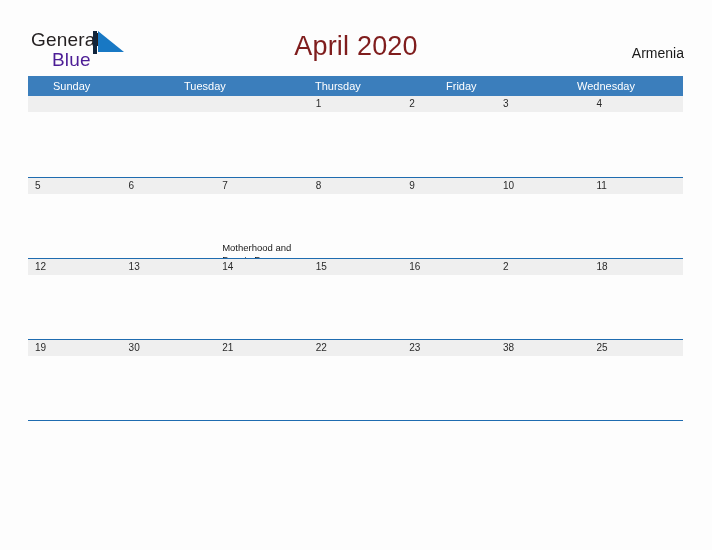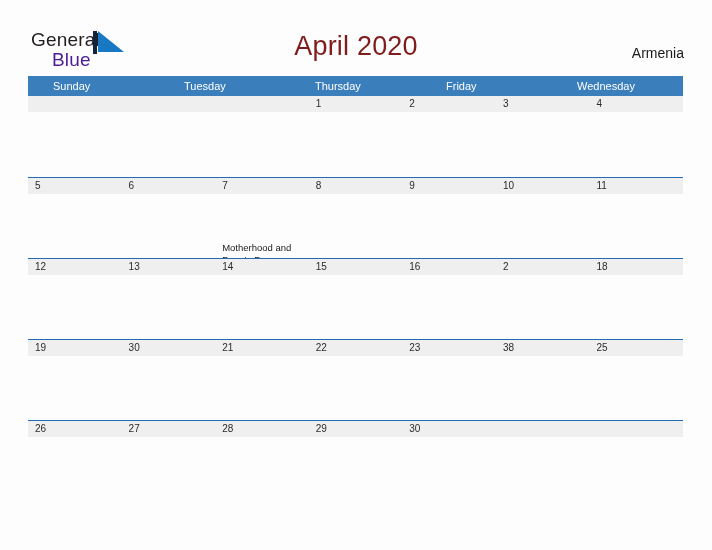--- a/index.html
+++ b/index.html
@@ -249,29 +249,20 @@
         <div class="bodies">
           <div class="body-cell"></div>
           <div class="body-cell"></div>
           <div class="body-cell"></div>
           <div class="body-cell"></div>
           <div class="body-cell"></div>
           <div class="body-cell"></div>
         </div>
       </div>
       <div class="week-row">
-        <div class="numbers">
-          <div class="num-cell">26</div>
-          <div class="num-cell">27</div>
-          <div class="num-cell">28</div>
-          <div class="num-cell">29</div>
-          <div class="num-cell">30</div>
-          <div class="num-cell"></div>
-          <div class="num-cell"></div>
-        </div>
         <div class="bodies">
           <div class="body-cell"></div>
           <div class="body-cell"></div>
           <div class="body-cell"></div>
           <div class="body-cell"></div>
           <div class="body-cell"></div>
           <div class="body-cell"></div>
           <div class="body-cell"></div>
         </div>
       </div>

